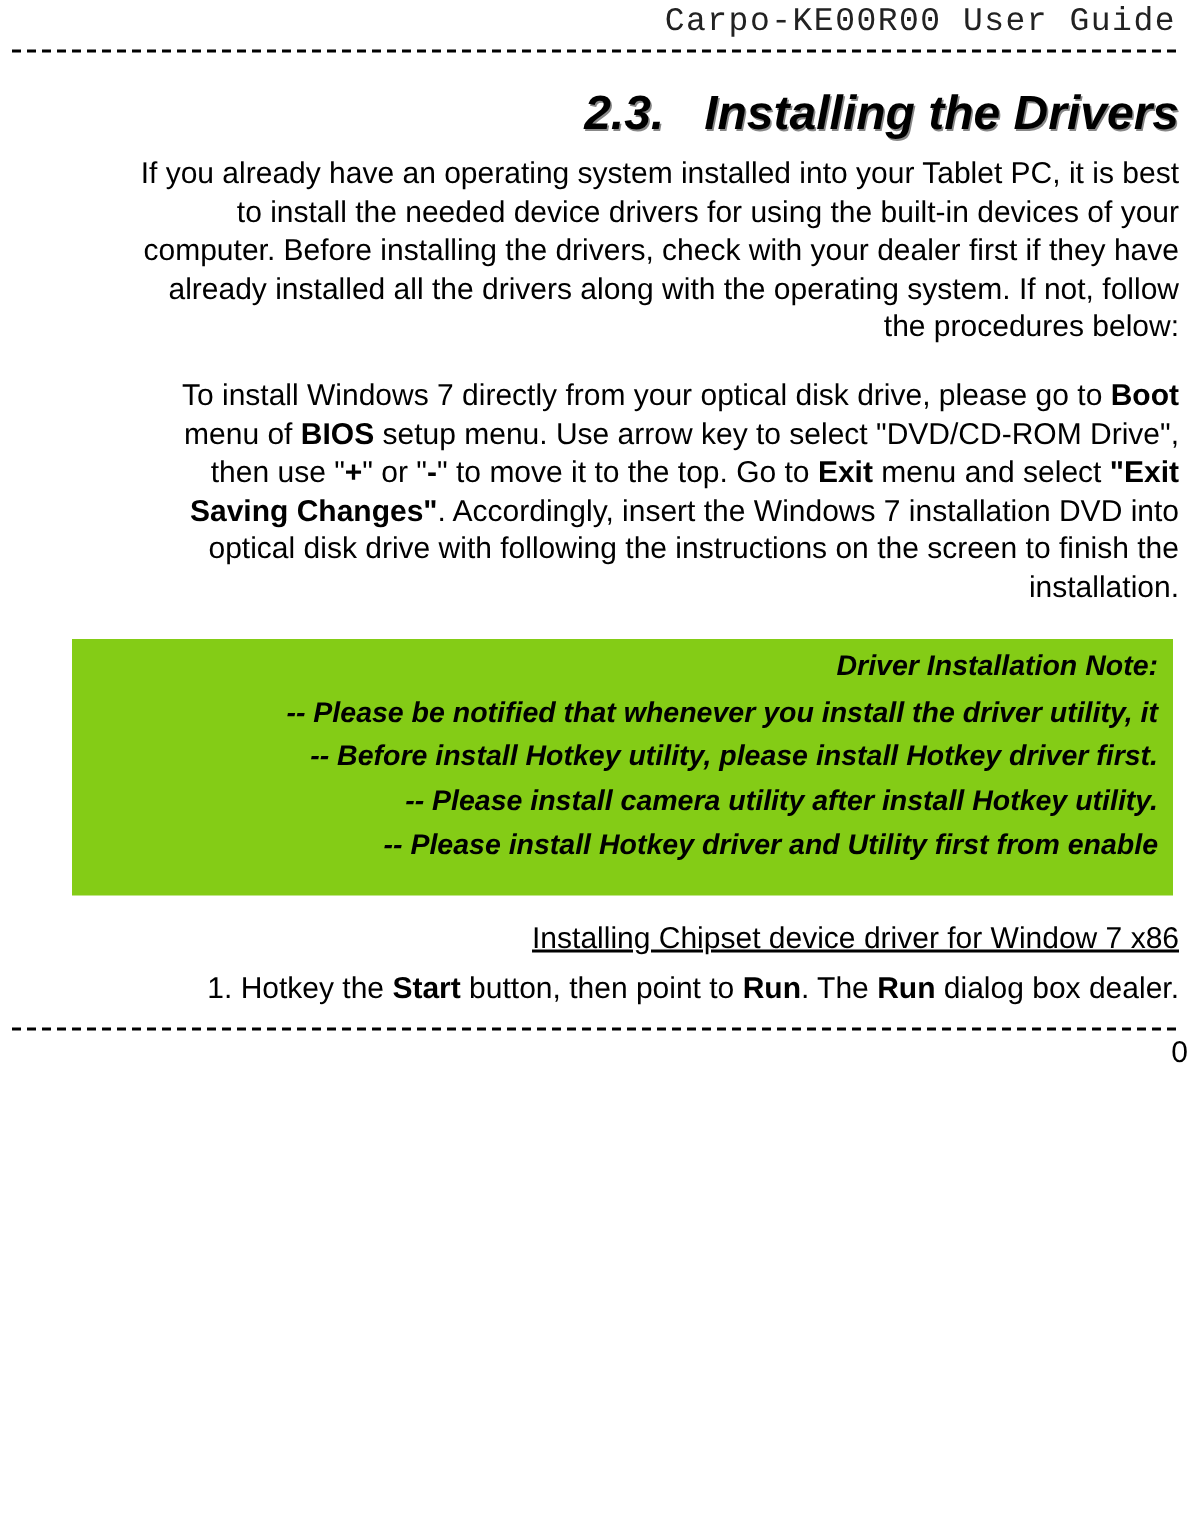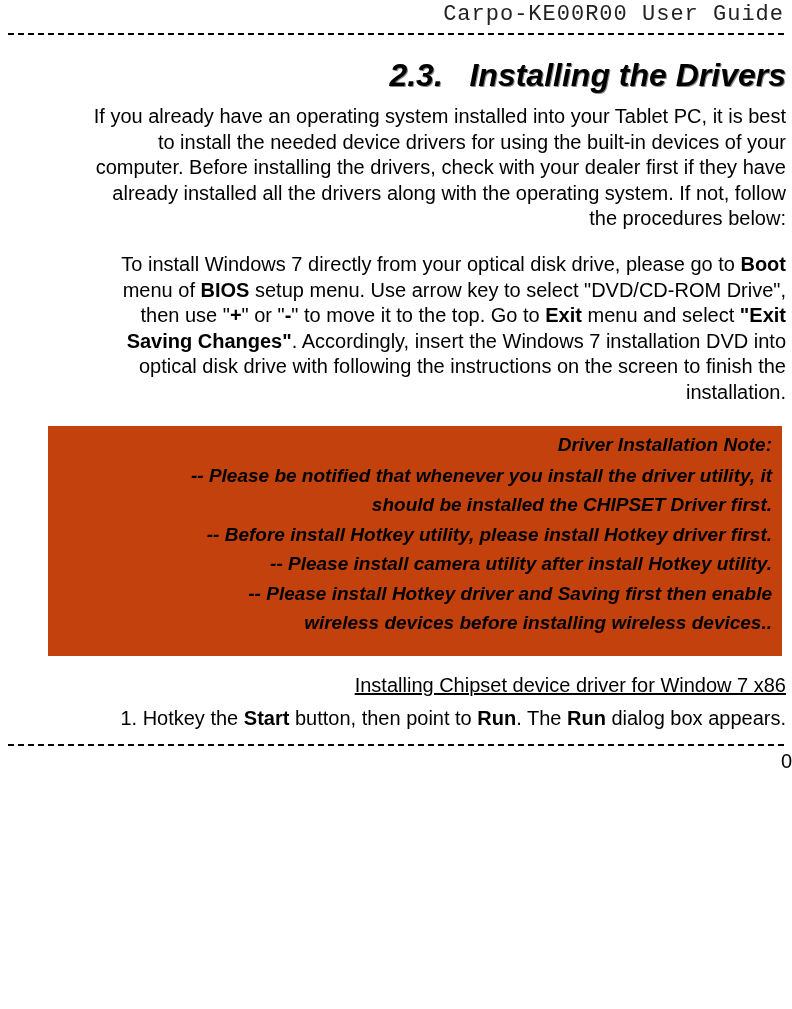--- a/index.html
+++ b/index.html
@@ -63,21 +63,21 @@
       margin-bottom: 8px;
     }
     .underline-heading {
       font-size: 20px;
       font-weight: normal;
       text-decoration: underline;
       margin-top: 18px;
       margin-bottom: 10px;
     }
     .note-box {
-      background: #c2410c;
+      background: #84cc16;
       color: #000;
       padding: 4px 10px 18px 10px;
       margin: 2px 4px 0 4px;
       font-style: italic;
       font-weight: bold;
       font-size: 19px;
       line-height: 1.55;
     }
     .note-title {
       margin-bottom: 2px;
@@ -129,32 +129,30 @@
   <p class="body-text">If you already have an operating system installed into your Tablet PC, it is best to install the needed device drivers for using the built-in devices of your computer. Before installing the drivers, check with your dealer first if they have already installed all the drivers along with the operating system. If not, follow the procedures below:</p>
 
 
   <p class="body-text">
     <span>To install Windows 7 directly from your optical disk drive, please go to </span><span class="bold">Boot</span><span> menu of </span><span class="bold">BIOS</span><span> setup menu. Use arrow key to select "DVD/CD-ROM Drive", then use "</span><span class="bold">+</span><span>" or "</span><span class="bold">-</span><span>" to move it to the top. Go to </span><span class="bold">Exit</span><span> menu and select </span><span class="bold">"Exit Saving Changes"</span><span>. Accordingly, insert the Windows 7 installation DVD into optical disk drive with following the instructions on the screen to finish the installation.</span>
   </p>
 
   <div class="note-box">
     <div class="note-title">Driver Installation Note:</div>
     <div class="note-item">-- Please be notified that whenever you install the driver utility, it</div>
-    <div class="note-indent">should be installed the CHIPSET Driver first.</div>
     <div class="note-item">-- Before install Hotkey utility, please install Hotkey driver first.</div>
     <div class="note-item">-- Please install camera utility after install Hotkey utility.</div>
-    <div class="note-item">-- Please install Hotkey driver and Saving first then enable</div>
-    <div class="note-indent">wireless devices before installing wireless devices..</div>
+    <div class="note-item">-- Please install Hotkey driver and Utility first from enable</div>
   </div>
 
 
 
   <h3 class="underline-heading">Installing Chipset device driver for Window 7 x86</h3>
 
   <p class="list-item">
     <span class="list-num">1.</span>
-    <span>Hotkey the </span><span class="bold">Start</span><span> button, then point to </span><span class="bold">Run</span><span>. The </span><span class="bold">Run</span><span> dialog box appears.</span>
+    <span>Hotkey the </span><span class="bold">Start</span><span> button, then point to </span><span class="bold">Run</span><span>. The </span><span class="bold">Run</span><span> dialog box dealer.</span>
   </p>
 
 </div>
 
 <hr class="footer-dash">
 <div class="page-num">0</div>
 
 </body></html>

